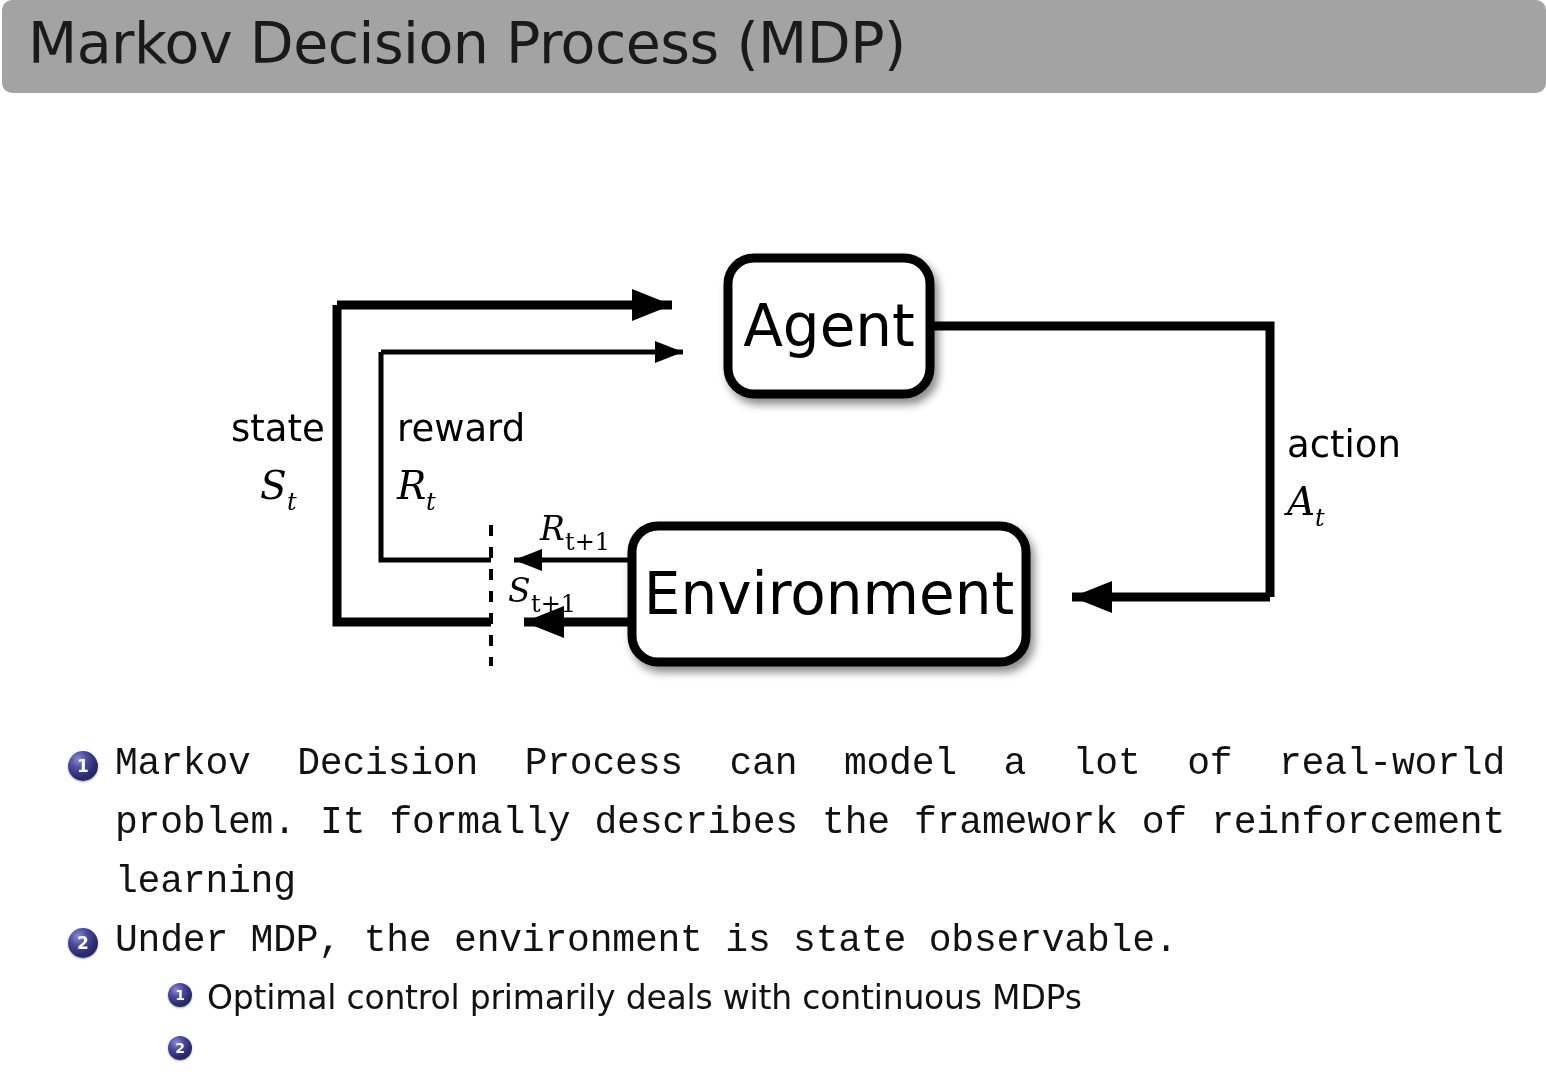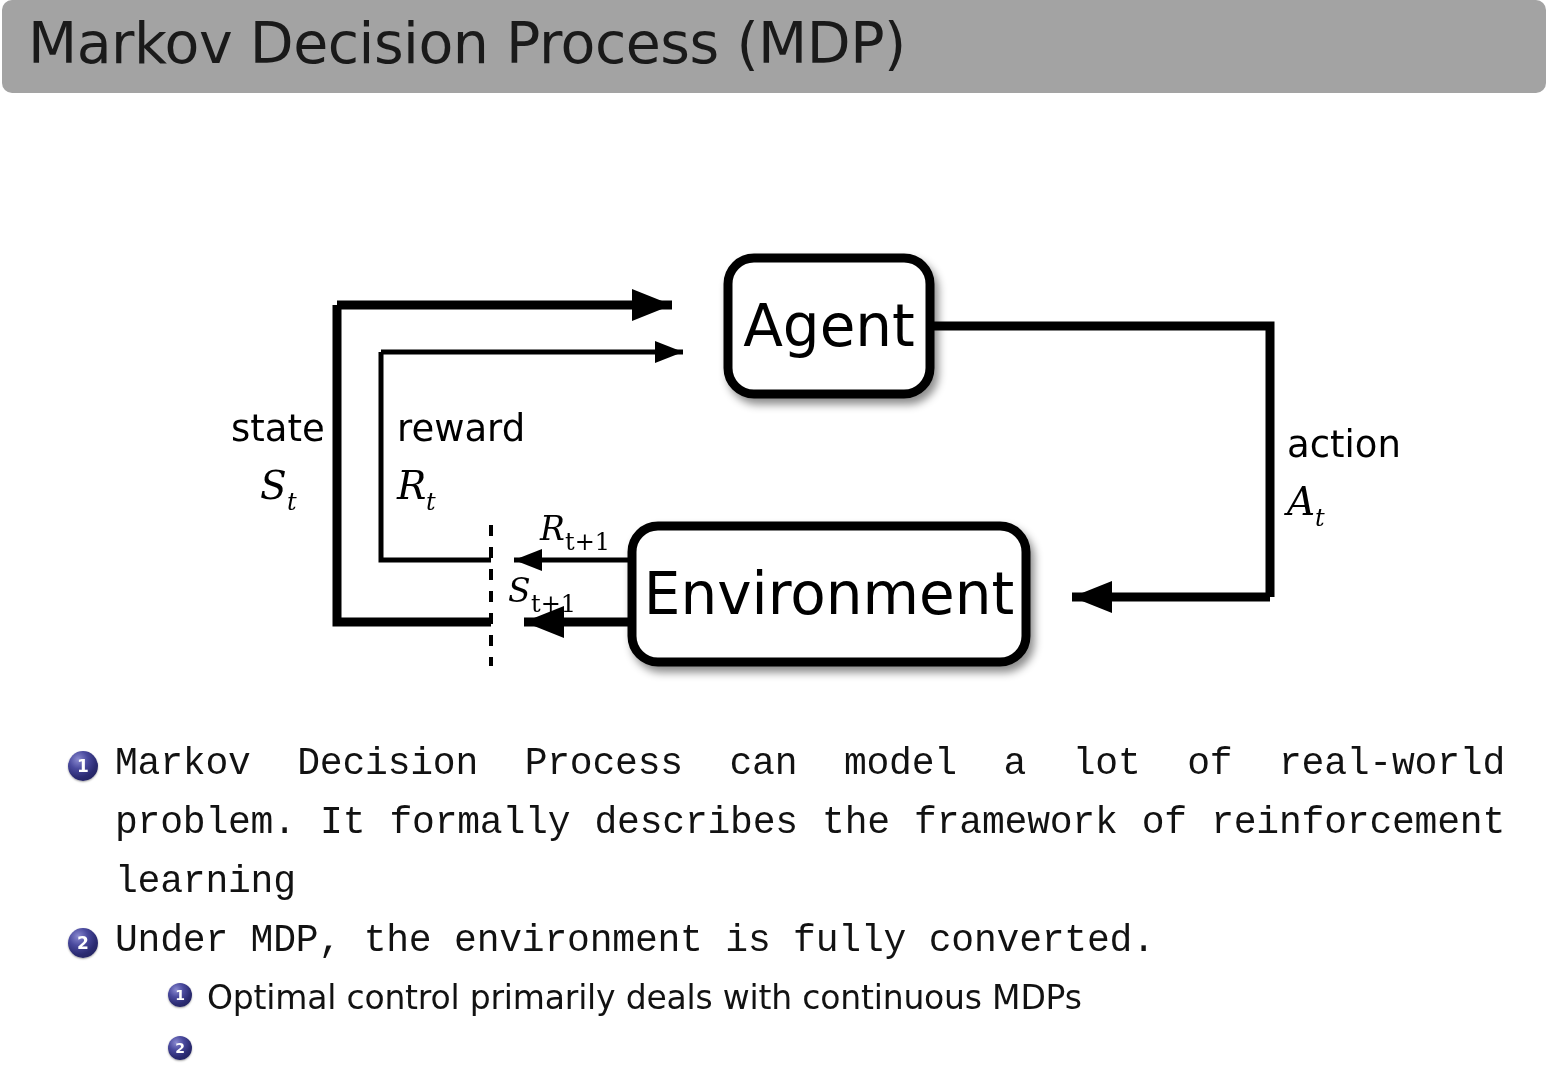--- a/index.html
+++ b/index.html
@@ -234,21 +234,21 @@
 
 <div id="bullet-list">
 
   <div class="bullet-row lvl1">
     <span class="badge badge-1">1</span>
     <span class="bullet-text-1">Markov Decision Process can model a lot of real-world problem. It formally describes the framework of reinforcement learning</span>
   </div>
 
   <div class="bullet-row lvl1">
     <span class="badge badge-1">2</span>
-    <span class="bullet-text-1 nojust">Under MDP, the environment is fully converted.</span>
+    <span class="bullet-text-1 nojust">Under MDP, the environment is state observable.</span>
   </div>
 
   <div class="bullet-row lvl2">
     <span class="badge badge-2">1</span>
     <span class="bullet-text-2">Optimal control primarily deals with continuous MDPs</span>
   </div>
 
   <div class="bullet-row lvl2">
     <span class="badge badge-2">2</span>
   </div>

